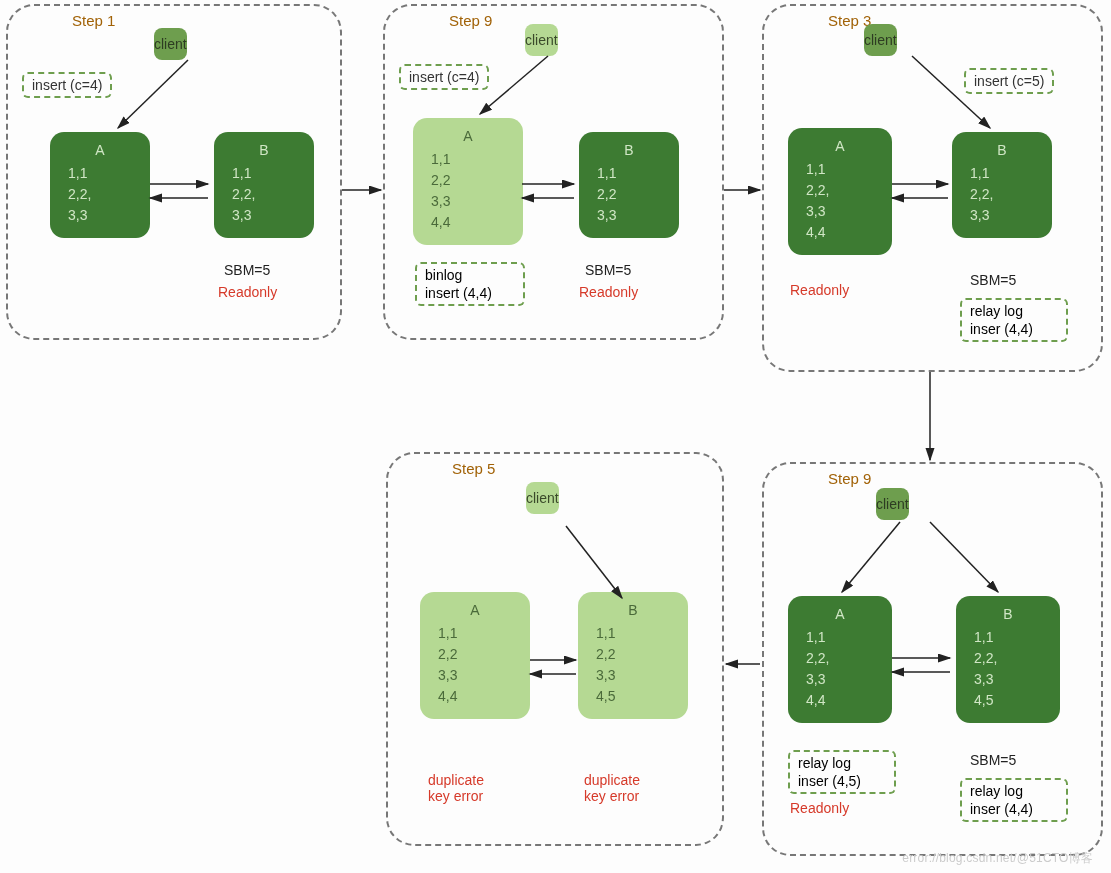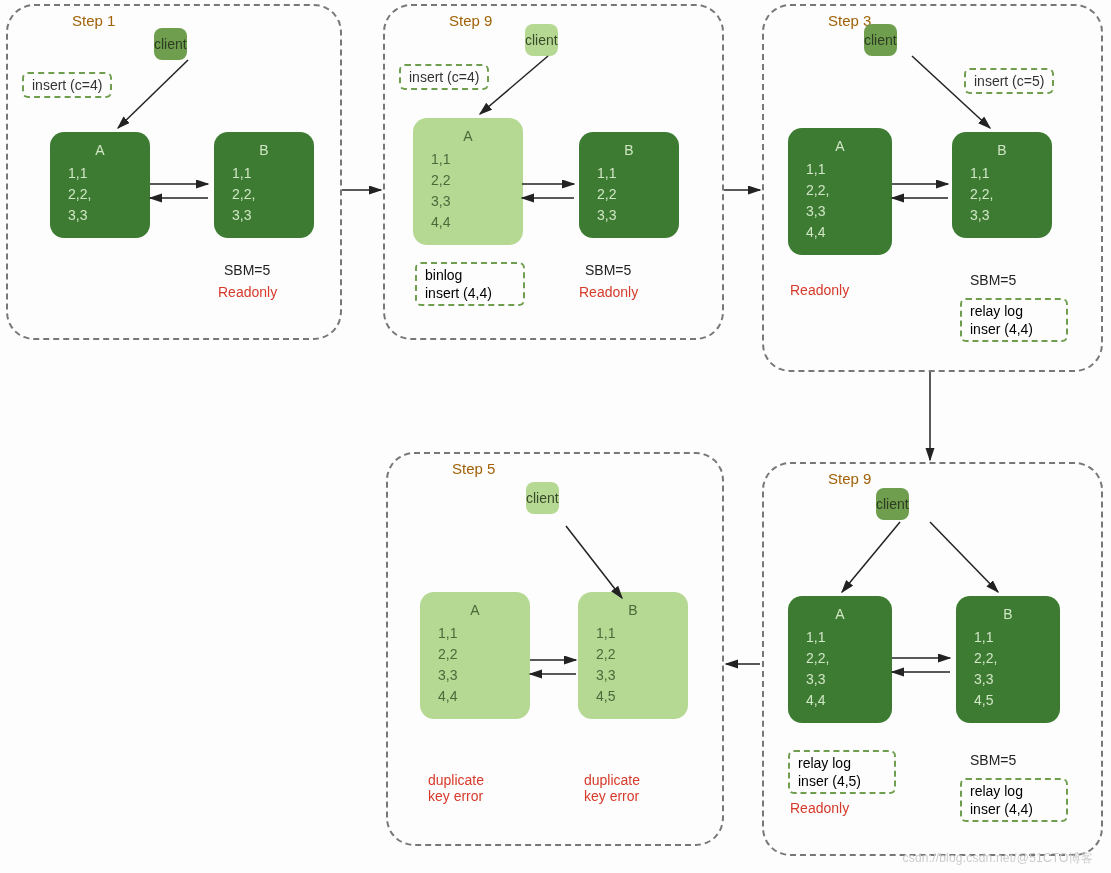--- a/index.html
+++ b/index.html
@@ -203,21 +203,21 @@
 2,2
 3,3
 4,5</div>
   </div>
   <span class="red-txt" style="left:40px; top:318px;">duplicate
 key error</span>
   <span class="red-txt" style="left:196px; top:318px;">duplicate
 key error</span>
 </div>
 
-<div class="watermark">csdn://blog.csdn.net/@51CTO博客</div>
+<div class="watermark">error://blog.csdn.net/@51CTO博客</div>
 
 <svg class="arrows">
   <defs>
     <marker id="ah" markerWidth="10" markerHeight="10" refX="8" refY="3" orient="auto">
       <path d="M0,0 L9,3 L0,6 Z" fill="#222"></path>
     </marker>
   </defs>
 
   <line x1="342" y1="190" x2="381" y2="190" stroke="#222" stroke-width="1.5" marker-end="url(#ah)"></line>
   <line x1="724" y1="190" x2="760" y2="190" stroke="#222" stroke-width="1.5" marker-end="url(#ah)"></line>

